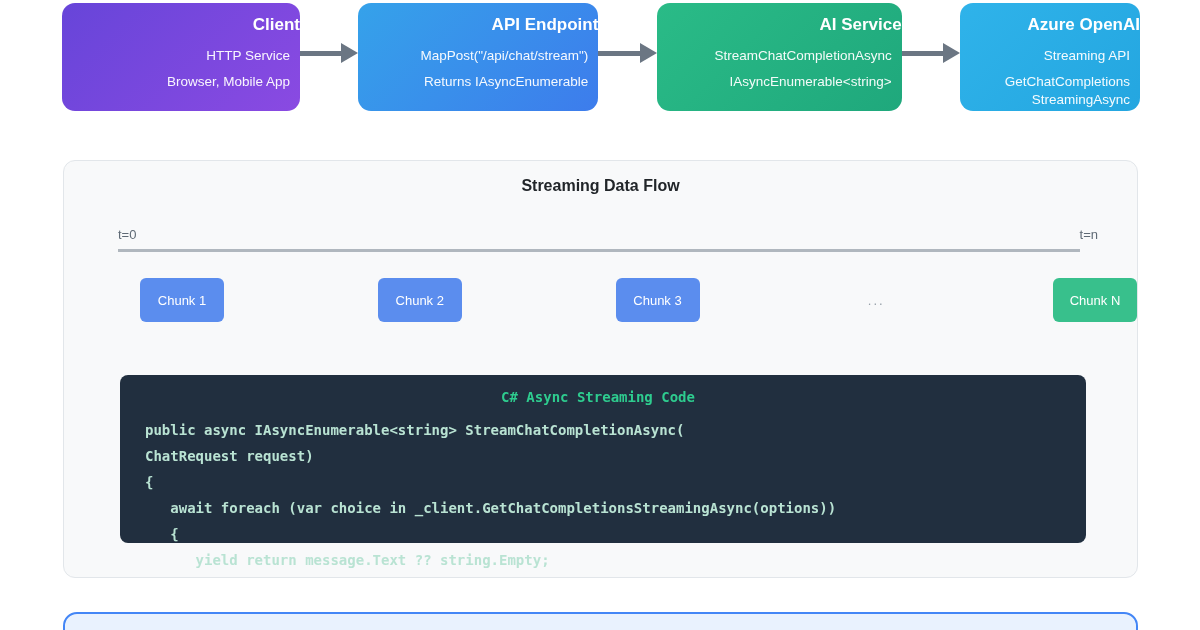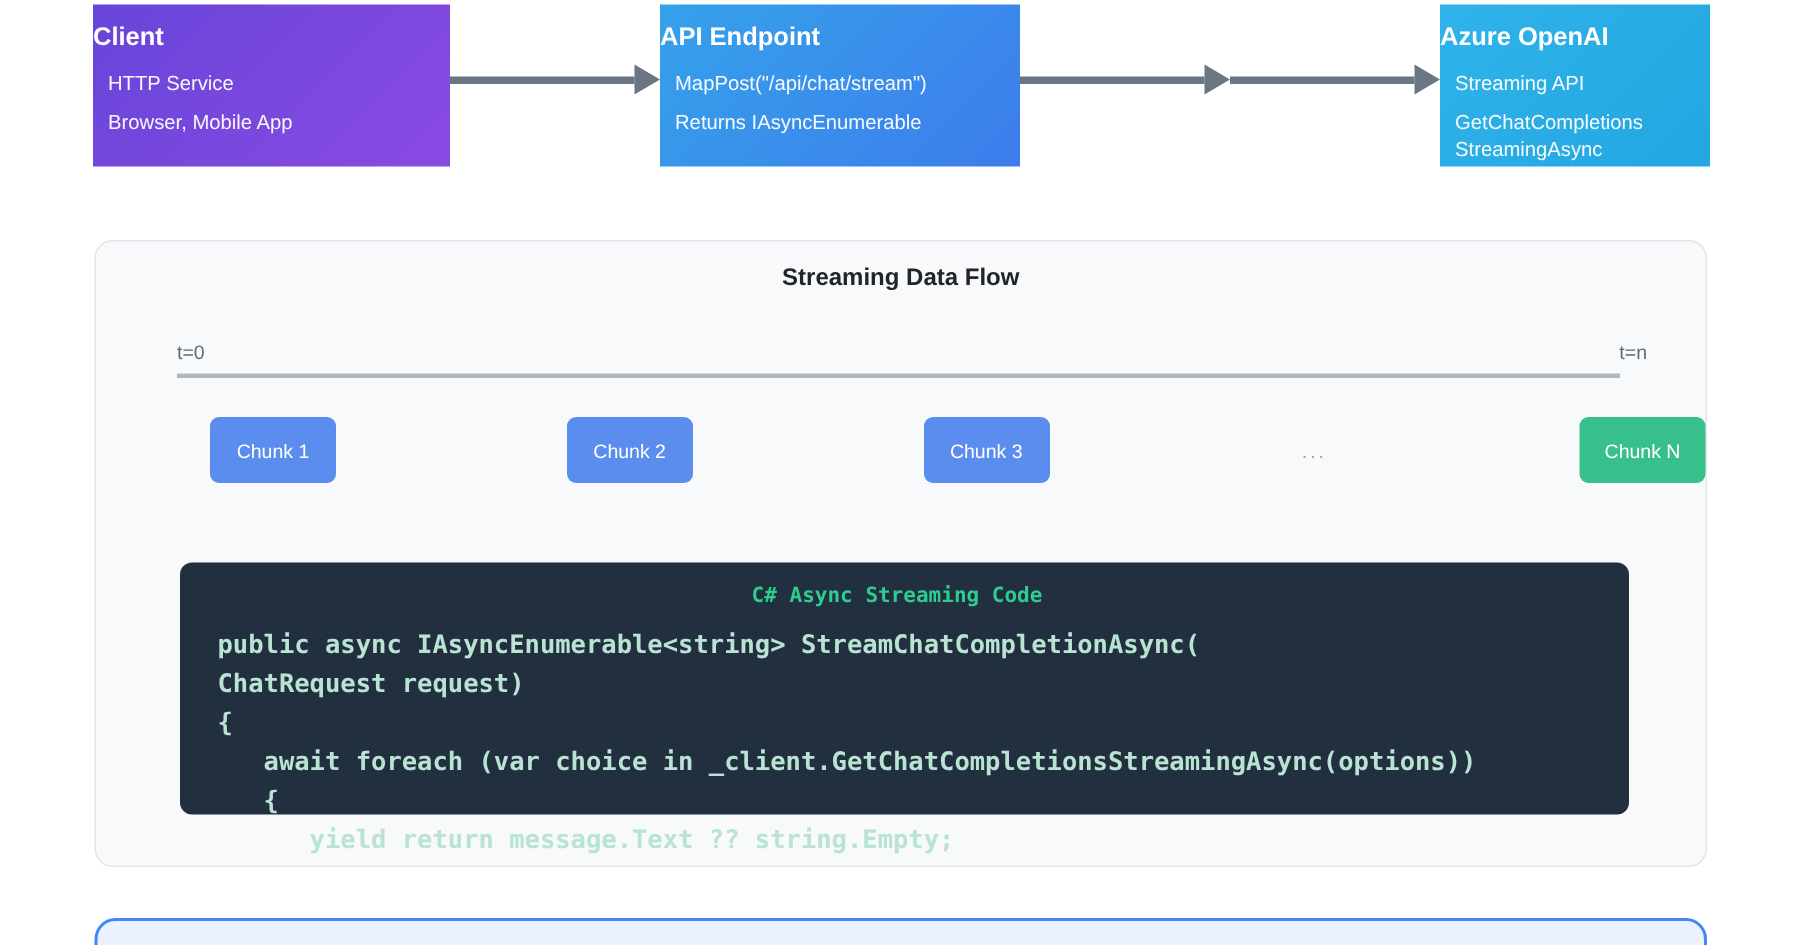--- a/index.html
+++ b/index.html
@@ -13,23 +13,23 @@
 
   
   .flow-row {
     display: flex;
     align-items: center;
     margin: 3px 60px 0 62px;
     height: 108px;
   }
   .flow-box {
     height: 108px;
-    border-radius: 0;
+    border-radius: 13px;
     color: #ffffff;
-    text-align: left;
+    text-align: right;
     padding-top: 12px;
     flex: 0 0 auto;
   }
   .flow-box .flow-title {
     font-size: 17px;
     font-weight: bold;
     margin-bottom: 12px;
   }
   .flow-box .flow-sub {
     font-size: 13.5px;
@@ -127,21 +127,21 @@
   }
   .code-title {
     text-align: center;
     color: #2ecc8f;
     font-size: 14px;
     line-height: 20px;
     margin-bottom: 10px;
   }
   .code-line {
     color: #b9e3d3;
-    font-size: 17px;
+    font-size: 14px;
     line-height: 26px;
     white-space: pre;
   }
 
   
   .next-panel {
     margin: 34px 62px 0 63px;
     height: 80px;
     background: #e9f2fe;
     border: 2px solid #4386f6;
@@ -168,20 +168,25 @@
     <div class="flow-title">API Endpoint</div>
     <div class="flow-sub">MapPost("/api/chat/stream")</div>
     <div class="flow-sub">Returns IAsyncEnumerable</div>
   </div>
 
   <div class="arrow">
     <span class="shaft"></span>
     <span class="head"></span>
   </div>
 
+  <div class="flow-box box-ai">
+    <div class="flow-title">AI Service</div>
+    <div class="flow-sub">StreamChatCompletionAsync</div>
+    <div class="flow-sub">IAsyncEnumerable&lt;string&gt;</div>
+  </div>
 
   <div class="arrow">
     <span class="shaft"></span>
     <span class="head"></span>
   </div>
 
   <div class="flow-box box-azure">
     <div class="flow-title">Azure OpenAI</div>
     <div class="flow-sub">Streaming API</div>
     <div class="flow-sub">GetChatCompletions StreamingAsync</div>

